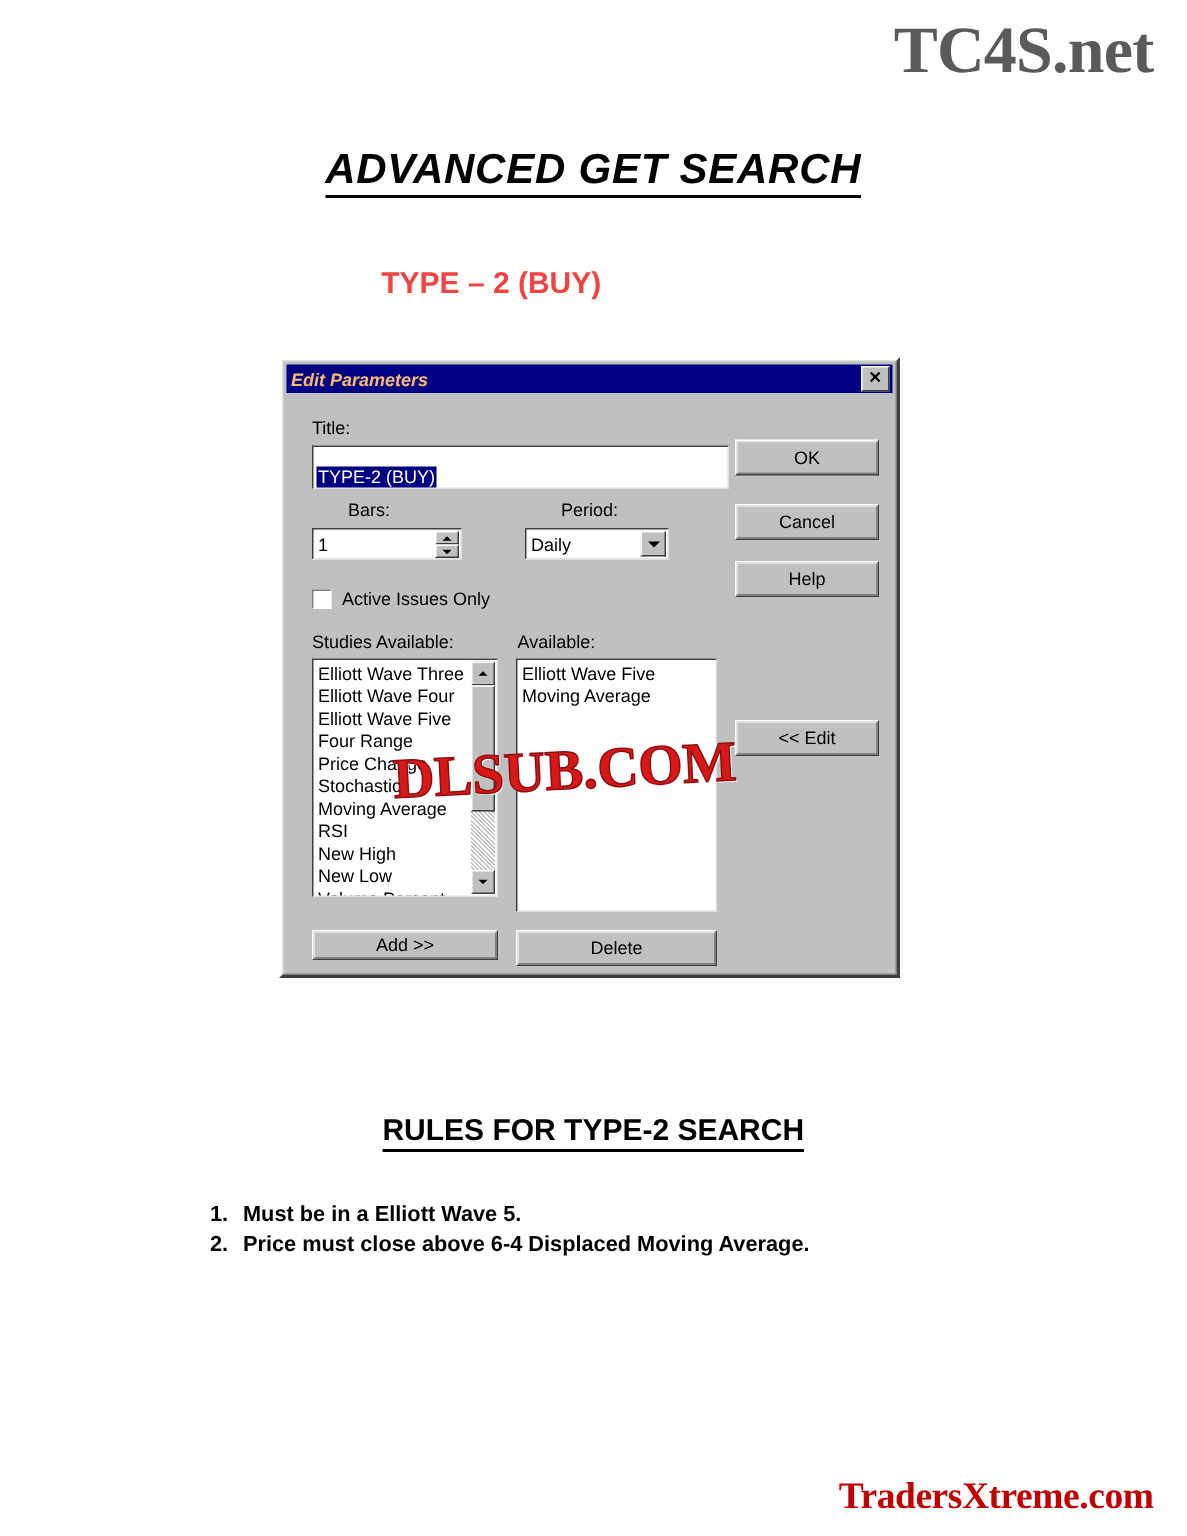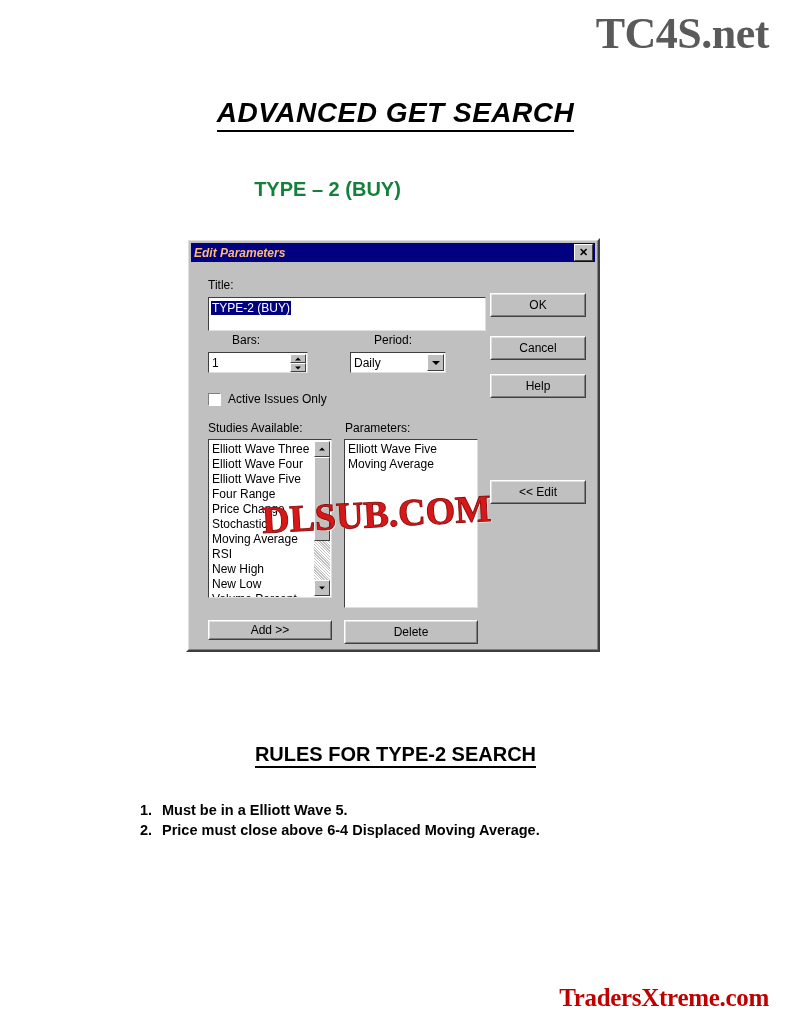--- a/index.html
+++ b/index.html
@@ -46,21 +46,21 @@
   }
 
   .doc-subtitle {
     position: absolute;
     top: 178px;
     left: 0;
     width: 655px;
     text-align: center;
     font-size: 20px;
     font-weight: bold;
-    color: #15803d;
+    color: #ef4444;
   }
 
   .rules-heading {
     position: absolute;
     top: 743px;
     left: 0;
     width: 791px;
     text-align: center;
     font-size: 20px;
     font-weight: bold;
@@ -187,22 +187,22 @@
     border-right: 1px solid #dfdfdf;
     border-bottom: 1px solid #dfdfdf;
     box-sizing: border-box;
     background: #ffffff;
   }
   #title-field {
     position: absolute;
     left: 20px;
     top: 57px;
     width: 278px;
-    height: 34px;
-    padding: 3px 2px 0 2px;
+    height: 29px;
+    padding: 13px 2px 0 2px;
   }
   #title-field .selected-text {
     background: #000080;
     color: #ffffff;
     font-size: 12px;
     padding: 0 1px;
   }
 
   
   #bars-field {
@@ -441,21 +441,21 @@
         <span class="arrow-dn"></span>
       </div>
   </div>
 
   <div id="active-issues">
     <div class="cb-box"></div>
     <div class="cb-label">Active Issues Only</div>
   </div>
 
   <div class="lbl" style="left:20px; top:181px;">Studies Available:</div>
-  <div class="lbl" style="left:157px; top:181px;">Parameters:</div>
+  <div class="lbl" style="left:157px; top:181px;">Available:</div>
 
   <div class="sunken2" id="studies-list">
     <div style="position:absolute; left:0; top:2px; right:18px; overflow:hidden;">
       <div class="list-item">Elliott Wave Three</div>
       <div class="list-item">Elliott Wave Four</div>
       <div class="list-item">Elliott Wave Five</div>
       <div class="list-item">Four Range</div>
       <div class="list-item">Price Change</div>
       <div class="list-item">Stochastic</div>
       <div class="list-item">Moving Average</div>

